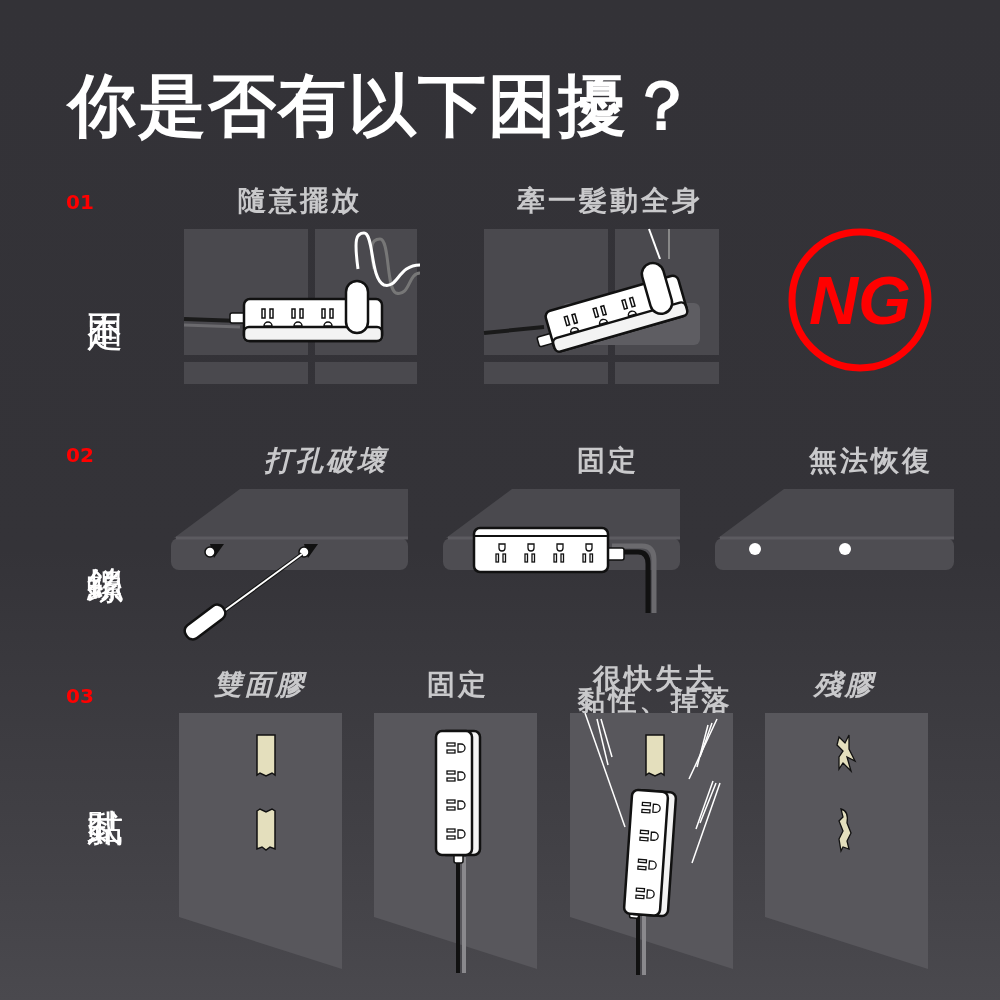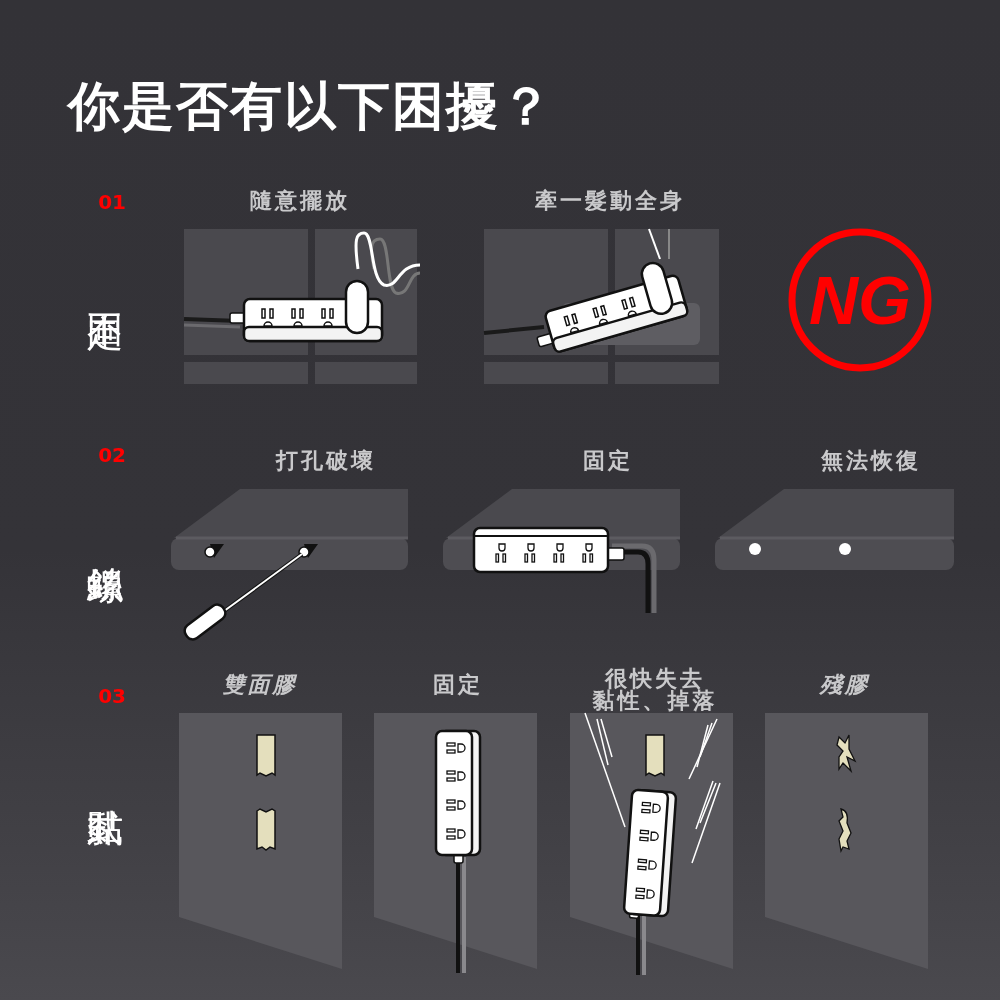--- a/index.html
+++ b/index.html
@@ -5,35 +5,35 @@
   * { box-sizing: border-box; margin: 0; padding: 0; }
   html, body { width: 1000px; height: 1000px; overflow: hidden; }
   body {
     background: linear-gradient(180deg, #333237 0%, #343338 55%, #424146 85%, #4a494e 100%);
     font-family: "DejaVu Sans", "Liberation Sans", sans-serif;
     position: relative;
   }
   .abs { position: absolute; }
   .title {
     left: 68px; top: 56px; width: 900px;
-    font-size: 52px; font-weight: bold; color: #ffffff;
+    font-size: 68px; font-weight: bold; color: #ffffff;
     letter-spacing: 2px; line-height: 100px; white-space: nowrap;
   }
   .sec-num {
     color: #ff0000; font-weight: bold; font-size: 20px;
-    width: 60px; text-align: right;
+    width: 60px; text-align: left;
   }
   .sec-label {
     color: #ffffff; font-size: 36px; line-height: 42px;
     width: 60px; text-align: center;
     writing-mode: vertical-rl; text-orientation: upright;
     letter-spacing: 0px;
   }
   .caption {
-    color: #c9c9cb; font-size: 22px; font-weight: bold;
+    color: #c9c9cb; font-size: 28px; font-weight: bold;
     text-align: center; letter-spacing: 3px; white-space: nowrap;
     line-height: 34px;
   }
   svg { position: absolute; overflow: visible; }
 </style>
 </head>
 <body>
 
 <div class="abs title">你是否有以下困擾？</div>
 
@@ -100,21 +100,21 @@
 </svg>
 
 <svg style="left:786px;top:226px;" width="148" height="148" viewBox="0 0 148 148">
   <circle cx="74" cy="74" r="68" fill="none" stroke="#ff0000" stroke-width="7"></circle>
   <text x="74" y="98" text-anchor="middle" font-family="Liberation Sans, sans-serif" font-weight="bold" font-style="italic" font-size="68" fill="#ff0000">NG</text>
 </svg>
 
 <div class="abs sec-num" style="left:66px;top:443px;">02</div>
 <div class="abs sec-label" style="left:66px;top:474px;height:130px;">鎖螺絲</div>
 
-<div class="abs caption" style="left:226px;top:444px;width:200px;">打孔破壞</div>
+<div class="abs caption" style="left:226px;top:444px;width:200px;font-style:italic;">打孔破壞</div>
 <div class="abs caption" style="left:548px;top:444px;width:120px;">固定</div>
 <div class="abs caption" style="left:786px;top:444px;width:170px;">無法恢復</div>
 
 <svg style="left:170px;top:488px;" width="240" height="170" viewBox="0 0 240 170">
   <path d="M4 50 L70 1 L238 1 L238 50 Z" fill="#4a494e"></path>
   <rect x="1" y="50" width="237" height="32" rx="8" fill="#4e4d52"></rect>
   <line x1="6" y1="50" x2="238" y2="50" stroke="#5c5b60" stroke-width="3"></line>
   <path d="M40 56 L54 56 L44 70 Z" fill="#111"></path>
   <circle cx="40" cy="64" r="5" fill="#fff" stroke="#111" stroke-width="1.5"></circle>
   <path d="M134 56 L148 56 L138 70 Z" fill="#111"></path>

